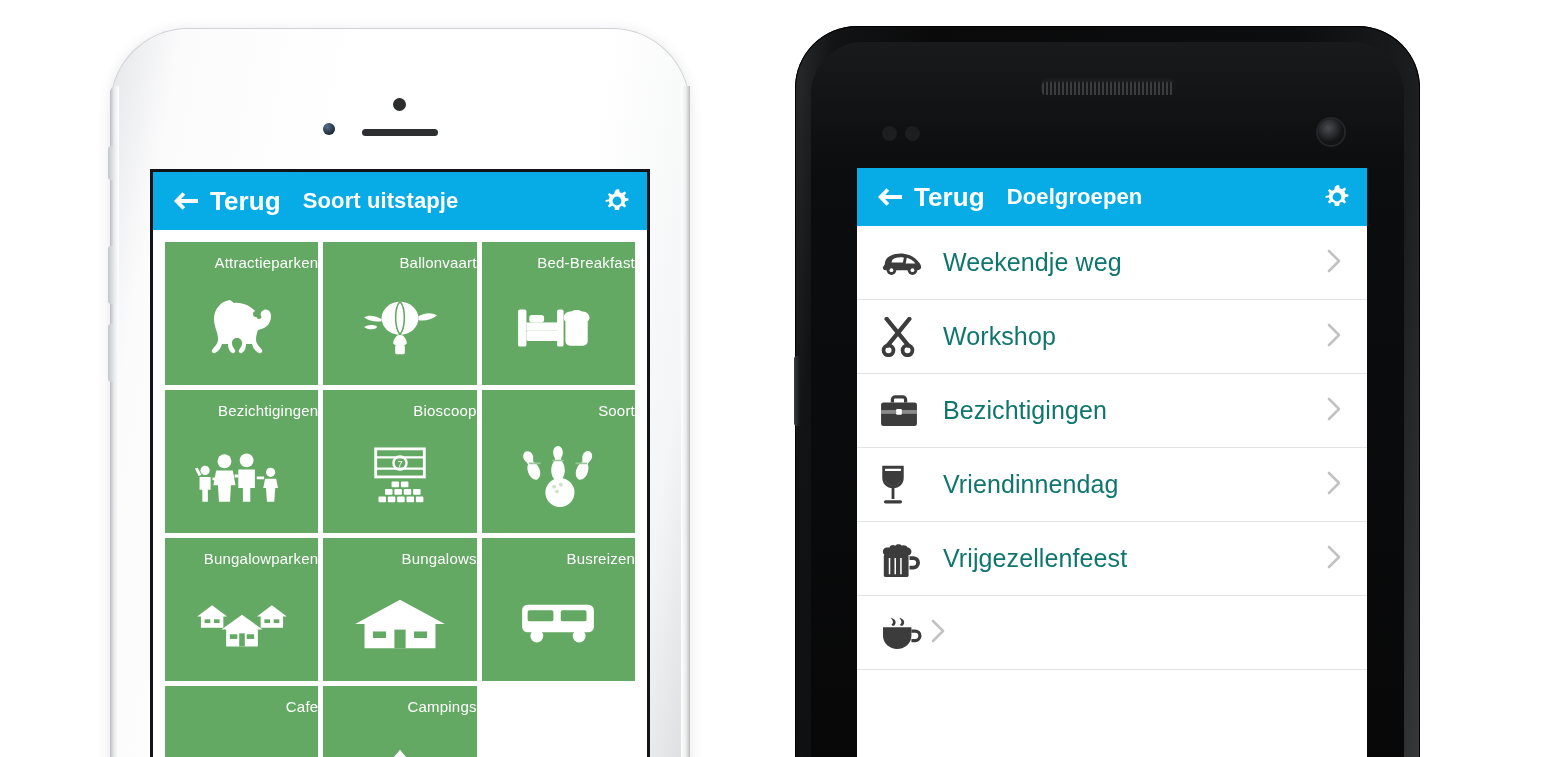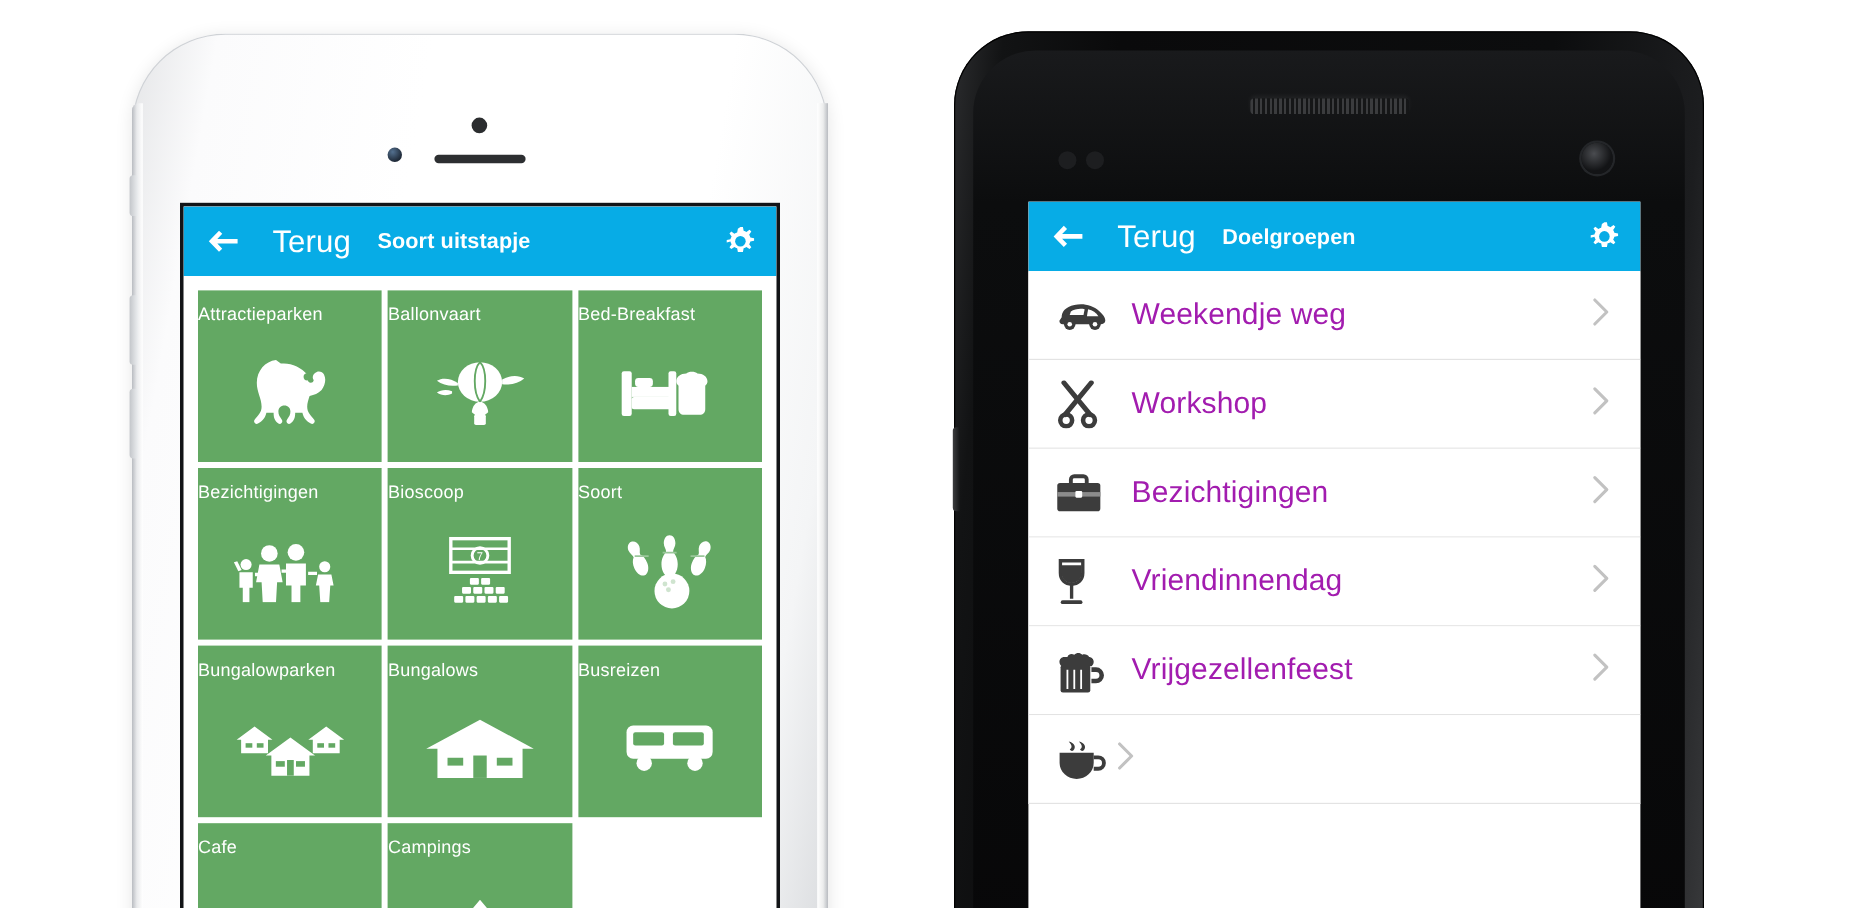--- a/index.html
+++ b/index.html
@@ -59,42 +59,42 @@
   
   .appbar {
     height:58px;
     background:#07ace6;
     display:flex; align-items:center;
     padding:0 14px 0 18px;
     color:#fff;
   }
   .appbar .back-arrow { width:30px; height:24px; flex:0 0 auto; }
   .appbar .back-label {
-    font-size:26px; margin-left:26px; letter-spacing:.1px;
-    font-weight:400;
+    font-size:26px; margin-left:9px; letter-spacing:.1px;
+    font-weight:700;
   }
   .appbar .screen-title {
-    font-size:18px; font-weight:700; margin-left:22px;
+    font-size:22px; font-weight:700; margin-left:22px;
     letter-spacing:.1px;
   }
   .appbar .spacer { flex:1 1 auto; }
   .appbar .gear { width:32px; height:32px; flex:0 0 auto;}
 
   
   .grid-wrap { padding:12px 0 0 0; background:#fff; height:582px; }
   .grid {
     display:grid;
     grid-template-columns:repeat(3,1fr);
     gap:5px;
     padding:0 12px;
   }
   .tile {
     background:#63a863;
     height:143px;
-    display:flex; flex-direction:column; align-items:flex-start;
+    display:flex; flex-direction:column; align-items:flex-end;
     padding-top:13px;
   }
   .tile-label {
     color:#ffffff; font-size:15px; letter-spacing:.2px;
     text-align:center; line-height:1.1;
   }
   .tile-icon { flex:1 1 auto; display:flex; align-items:center; justify-content:center; width:100%; }
   .tile-icon svg { display:block; }
 
   
@@ -146,21 +146,21 @@
   .list { background:#fff; }
   .list-item {
     height:74px; display:flex; align-items:center;
     padding:0 18px 0 22px;
     border-bottom:1px solid #e3e3e3;
     background:#fff;
   }
   .li-icon { width:52px; flex:0 0 auto; display:flex; align-items:center; justify-content:flex-start; }
   .li-icon svg { display:block; }
   .li-label {
-    flex:1 1 auto; font-size:25px; color:#a21caf; letter-spacing:.1px;
+    flex:1 1 auto; font-size:25px; color:#0f766e; letter-spacing:.1px;
     padding-left:12px;
   }
   .li-chev { width:22px; flex:0 0 auto; }
 </style>
 </head>
 <body>
 
 <div id="iphone">
   <div class="iph-body"></div>
   <div class="iph-edge-l"></div>

